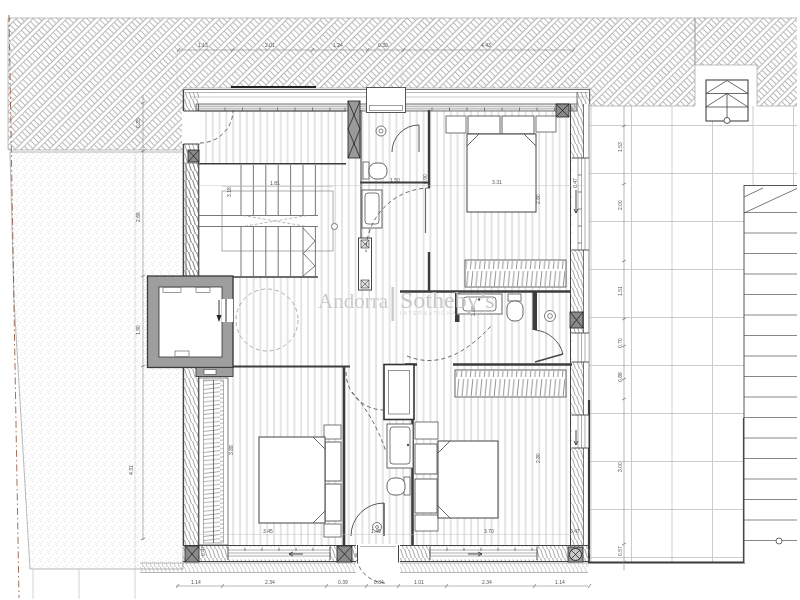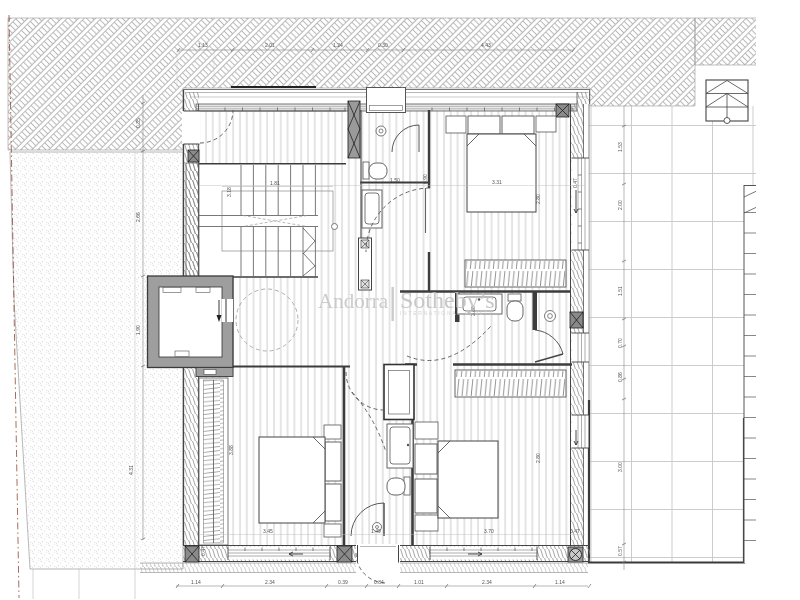--- a/index.html
+++ b/index.html
@@ -1,17 +1,17 @@
 <!DOCTYPE html>
 <html><head>
 <meta charset="utf-8">
 <style>
 html,body{margin:0;padding:0;background:#fff;}
 #page{width:756px;height:600px;position:relative;overflow:hidden;background:#fff;
-font-family:"Liberation Sans",sans-serif;}
+font-family:"Liberation Sans",sans-serif;padding-left:41px;}
 svg{position:absolute;left:0;top:0;}
 .dim{font-size:5px;fill:#555;font-family:"Liberation Sans",sans-serif;}
 </style>
 </head>
 <body>
 <div id="page">
 <svg width="800" height="600" viewBox="0 0 800 600">
 <defs>
 <pattern id="xh" width="12" height="4.2" patternUnits="userSpaceOnUse" patternTransform="rotate(45)">
 <path d="M0.4,0 L0.4,4.2 M8.4,0 L8.4,4.2" stroke="#b2b2b2" stroke-width="1" fill="none"></path>

